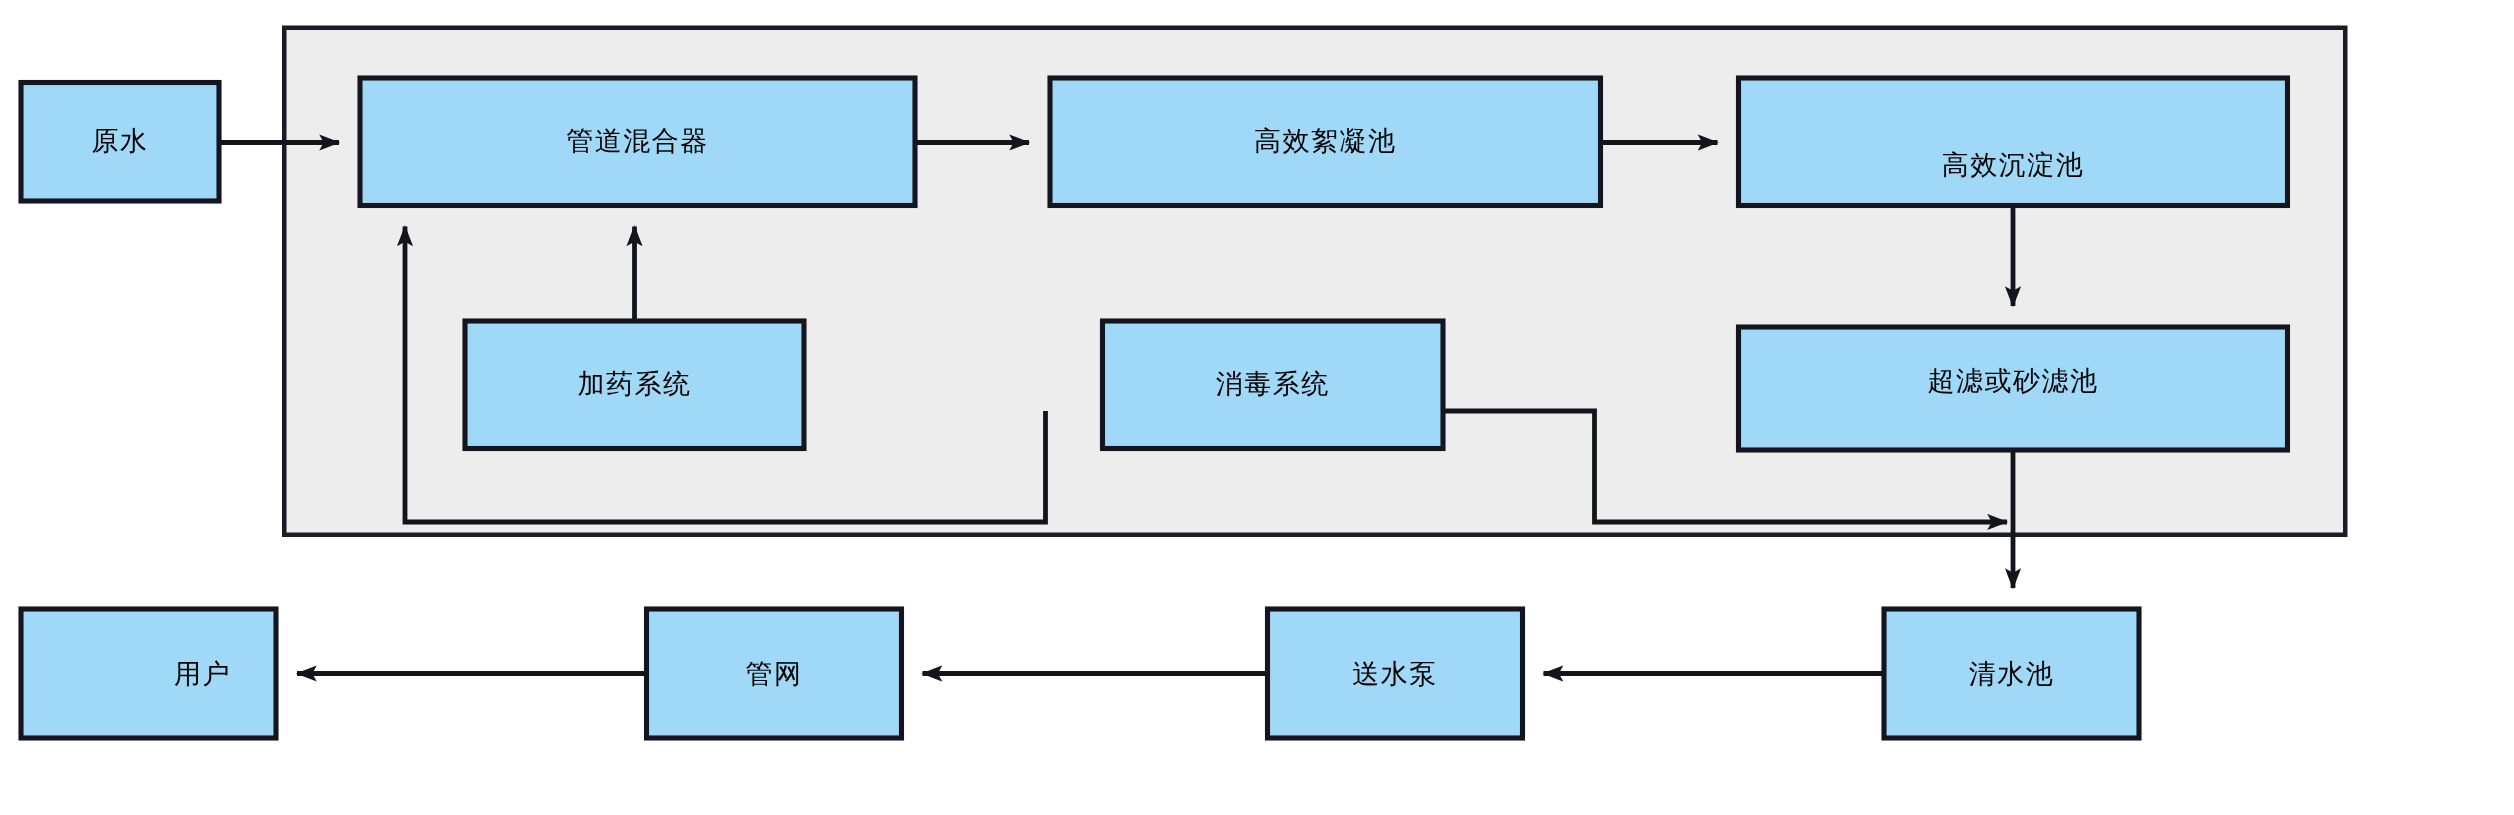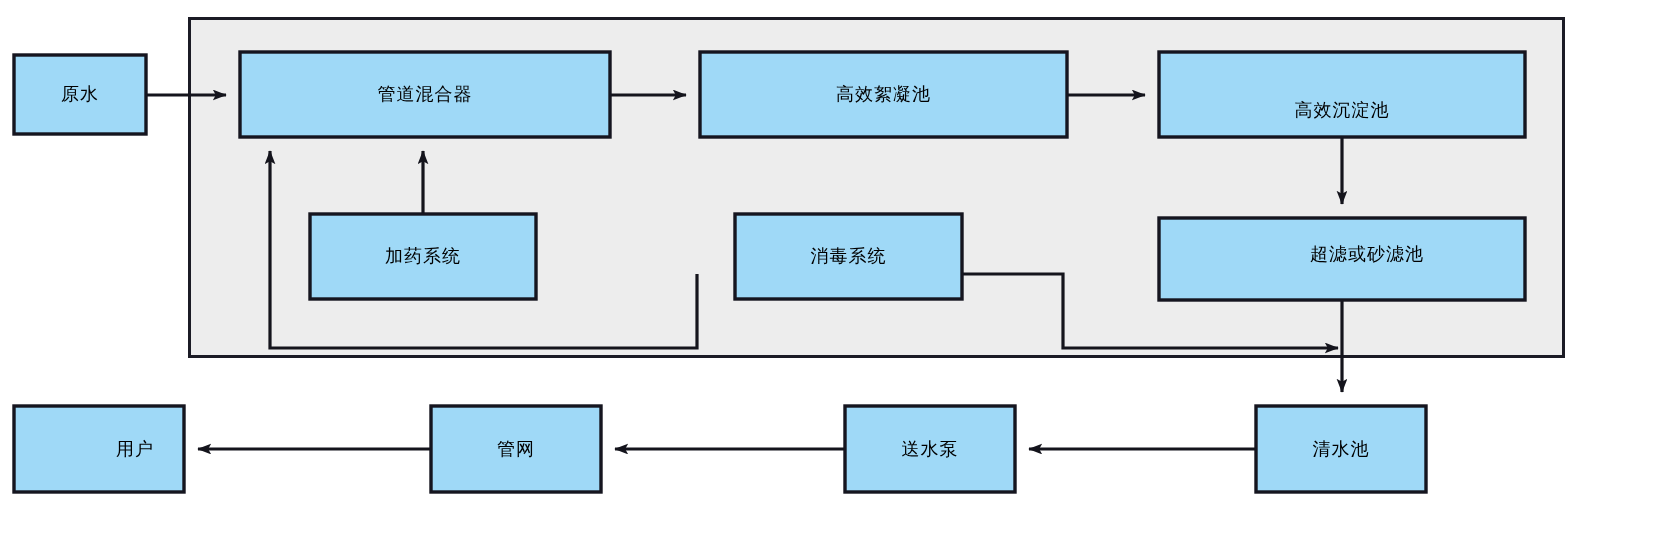--- a/index.html
+++ b/index.html
@@ -119,21 +119,21 @@
   <div class="node-label" style="left:240px; top:52px; width:370px; height:85px;">管道混合器</div>
 
   <div class="node-label" style="left:700px; top:52px; width:367px; height:85px;border-radius:12px;">高效絮凝池</div>
 
   <div class="node-label" style="left:1159px; top:68px; width:366px; height:85px;">高效沉淀池</div>
 
   <div class="node-label" style="left:310px; top:214px; width:226px; height:85px;">加药系统</div>
 
   <div class="node-label" style="left:735px; top:214px; width:227px; height:85px;border-radius:30px;">消毒系统</div>
 
-  <div class="node-label" style="left:1159px; top:218px; width:366px; height:72px;padding-left:25px;">超滤或砂滤池</div>
+  <div class="node-label" style="left:1159px; top:218px; width:366px; height:72px;">超滤或砂滤池</div>
 
   <div class="node-label" style="left:1256px; top:406px; width:170px; height:86px;">清水池</div>
 
   <div class="node-label" style="left:845px; top:406px; width:170px; height:86px;">送水泵</div>
 
   <div class="node-label" style="left:431px; top:406px; width:170px; height:86px;text-align:center;">管网</div>
 
   <div class="node-label" style="left:14px; top:406px; width:170px; height:86px;padding-left:36px;">用户</div>
 
 </div>

